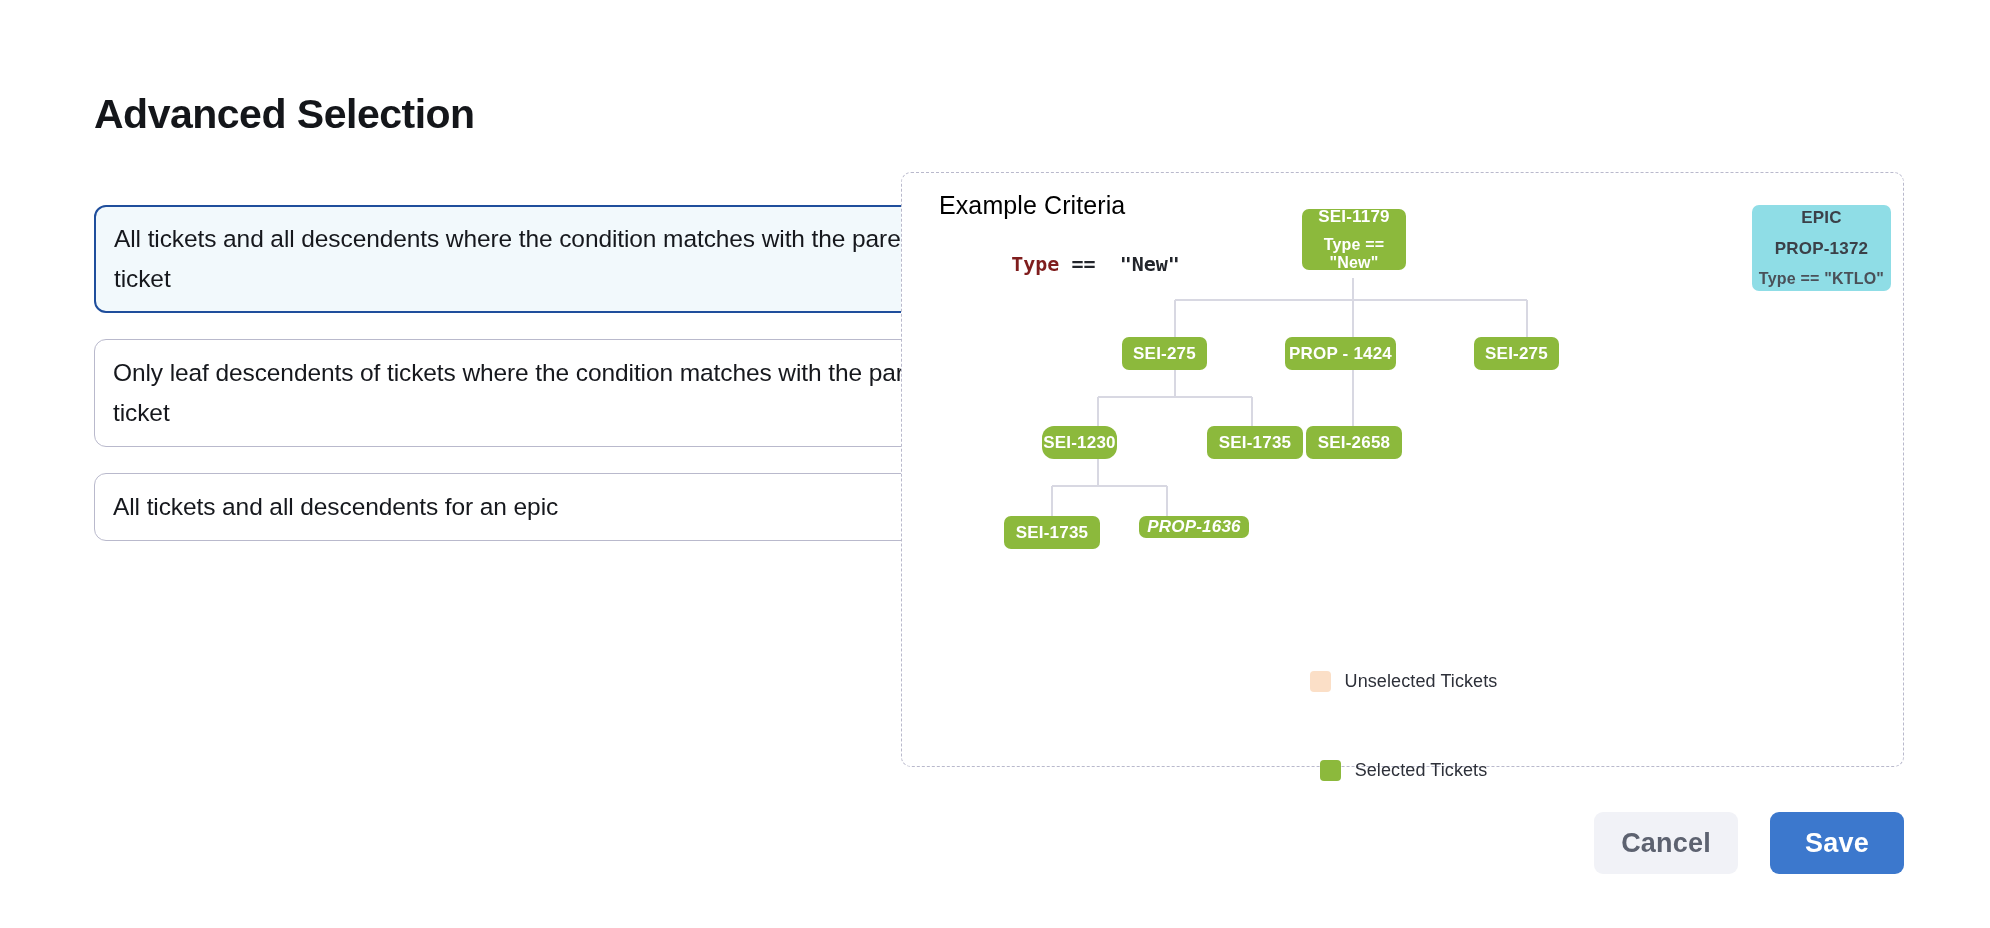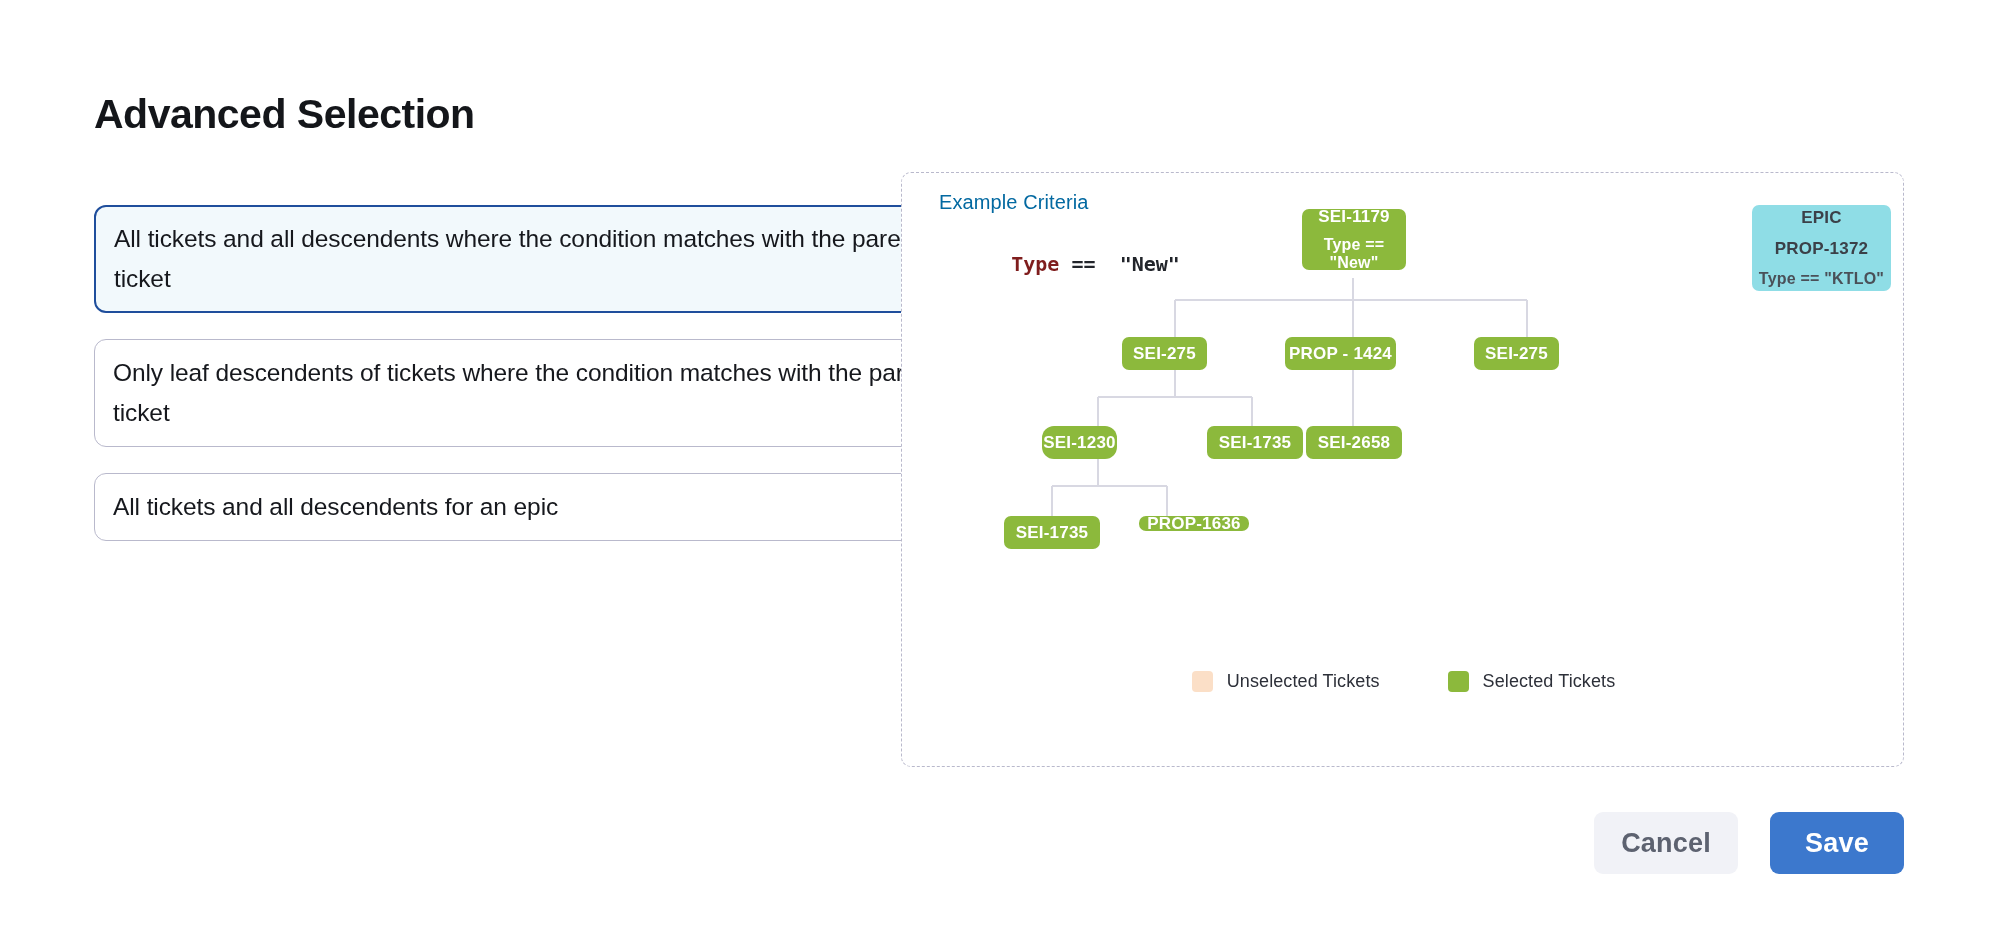--- a/index.html
+++ b/index.html
@@ -76,22 +76,22 @@
     height: 595px;
     border: 1.6px dashed #b9b9cc;
     border-radius: 10px;
     background: #ffffff;
   }
 
   .criteria-title {
     position: absolute;
     left: 37px;
     top: 18px;
-    font-size: 20px;
-    color: #0369a1;
+    font-size: 25px;
+    color: #000000;
     letter-spacing: 0.1px;
   }
 
   .criteria-expr {
     position: absolute;
     left: 37px;
     top: 55px;
     font-family: "DejaVu Sans Mono", monospace;
     font-size: 20px;
     font-weight: bold;
@@ -141,20 +141,21 @@
   
   .legend {
     position: absolute;
     left: 0;
     top: 498px;
     width: 1003px;
     display: flex;
     justify-content: center;
     align-items: center;
     gap: 68px;
+    flex-direction: column;
   }
   .legend-item { display: flex; align-items: center; gap: 14px; }
   .legend-swatch { width: 21px; height: 21px; border-radius: 4px; }
   .legend-text { font-size: 18px; color: #2d3039; letter-spacing: 0.1px; }
 
   
   .footer {
     position: absolute;
     right: 86px;
     top: 812px;
@@ -278,21 +279,21 @@
       </div>
 
       <div class="node selected-node" style="left:404px; top:253px; width:96px; height:33px;">
         <span class="node-id">SEI-2658</span>
       </div>
 
       <div class="node selected-node" style="left:102px; top:343px; width:96px; height:33px;">
         <span class="node-id">SEI-1735</span>
       </div>
 
-      <div class="node selected-node" style="left:237px; top:343px; width:110px; height:15px;">
+      <div class="node selected-node" style="left:237px; top:343px; width:110px; height:22px;font-style:italic;">
         <span class="node-id">PROP-1636</span>
       </div>
 
       <div class="legend">
         <div class="legend-item">
           <span class="legend-swatch" style="background:#fbdfc7;"></span>
           <span class="legend-text">Unselected Tickets</span>
         </div>
         <div class="legend-item">
           <span class="legend-swatch" style="background:#8cb93c;"></span>

